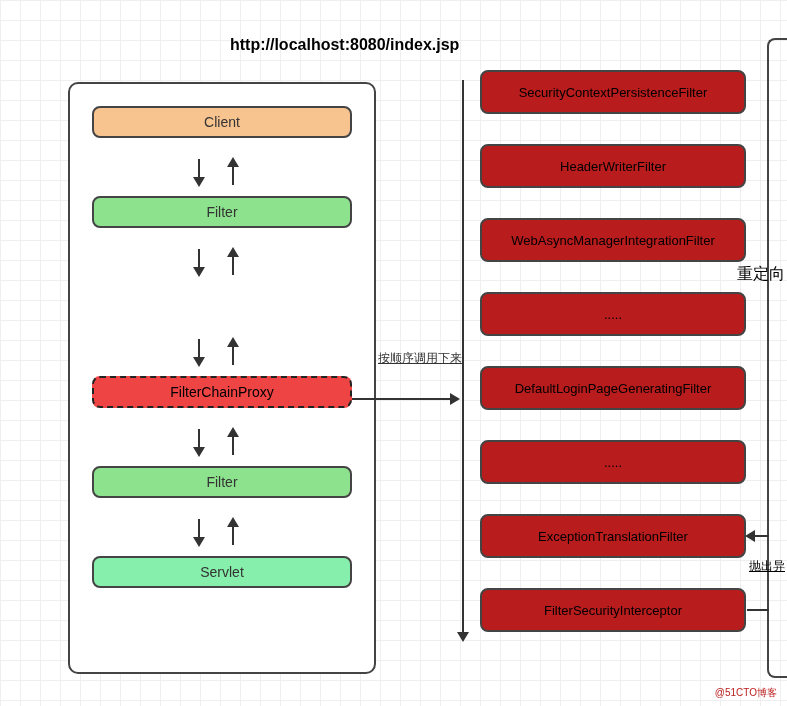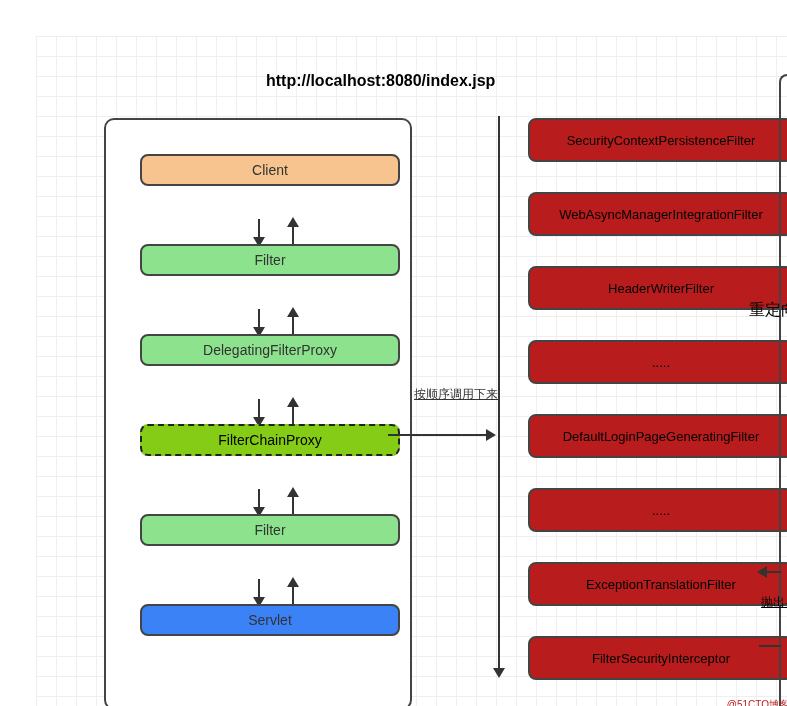--- a/index.html
+++ b/index.html
@@ -1,15 +1,15 @@
 <!DOCTYPE html>
 <html><head>
   <meta charset="utf-8">
   <style>
-    * { box-sizing: border-box; margin: 12px; padding: 0; }
+    * { box-sizing: border-box; margin: 0; padding: 0; }
     body {
       font-family: "Microsoft YaHei", Arial, sans-serif;
       background: #fff;
       width: 787px;
       height: 706px;
       position: relative;
       overflow: hidden;
     }
     .grid-bg {
       position: absolute;
@@ -46,23 +46,23 @@
       border-radius: 8px;
       display: flex;
       align-items: center;
       justify-content: center;
       font-size: 14px;
       color: #333;
     }
     .box-client { top: 22px; background: #f7c38e; }
     .box-filter1 { top: 112px; background: #8de28d; }
     .box-dfp { top: 202px; background: #8de28d; }
-    .box-fcp { top: 292px; background: #84cc16; border: 2px dashed #222; color: #000; }
+    .box-fcp { top: 292px; background: #ef4444; border: 2px dashed #222; color: #000; }
     .box-filter2 { top: 382px; background: #8de28d; }
-    .box-servlet { top: 472px; background: #3b82f6; text-align: right; }
+    .box-servlet { top: 472px; background: #86efac; text-align: right; }
     
     .arrow-pair {
       position: absolute;
       left: 120px;
       width: 60px;
       height: 40px;
     }
     .arrow-down, .arrow-up {
       position: absolute;
       width: 2px;
@@ -214,23 +214,20 @@
       <div class="arrow-down"></div>
       <div class="arrow-up"></div>
     </div>
   <div class="box box-filter1">
       <span>Filter</span>
     </div>
   <div class="arrow-pair ap2">
       <div class="arrow-down"></div>
       <div class="arrow-up"></div>
     </div>
-  <div class="box box-dfp">
-      <span>DelegatingFilterProxy</span>
-    </div>
   <div class="arrow-pair ap3">
       <div class="arrow-down"></div>
       <div class="arrow-up"></div>
     </div>
   <div class="box box-fcp">
       <span>FilterChainProxy</span>
     </div>
   <div class="arrow-pair ap4">
       <div class="arrow-down"></div>
       <div class="arrow-up"></div>
@@ -250,24 +247,24 @@
 <div class="h-label">按顺序调用下来</div>
 <div class="h-arrow"></div>
 
 <div class="long-arrow-down"></div>
 
 <div class="right-col">
   <div class="rbox">
       <span>SecurityContextPersistenceFilter</span>
     </div>
   <div class="rbox">
+      <span>HeaderWriterFilter</span>
+    </div>
+  <div class="rbox">
       <span>WebAsyncManagerIntegrationFilter</span>
-    </div>
-  <div class="rbox">
-      <span>HeaderWriterFilter</span>
     </div>
   <div class="rbox">
       <span>.....</span>
     </div>
   <div class="rbox">
       <span>DefaultLoginPageGeneratingFilter</span>
     </div>
   <div class="rbox">
       <span>.....</span>
     </div>

